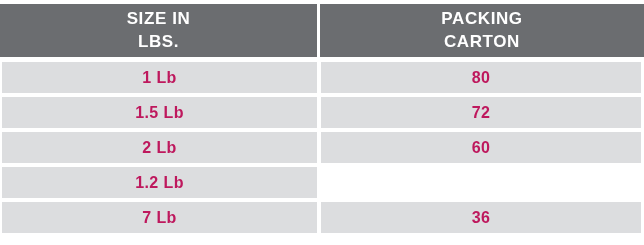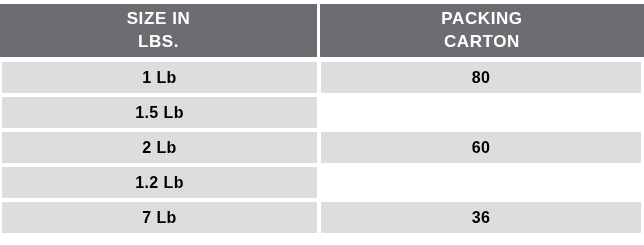--- a/index.html
+++ b/index.html
@@ -71,21 +71,21 @@
     height: 31px;
     margin-bottom: 4px;
     background: transparent;
   }
   .cell {
     background: #dcdddf;
     height: 31px;
     display: flex;
     align-items: center;
     justify-content: center;
-    color: #000000;
+    color: #be185d;
     font-size: 16px;
     font-weight: bold;
     letter-spacing: 0.4px;
     font-stretch: condensed;
     box-sizing: border-box;
   }
   .cell.col-size {
     width: 315px;
     margin-left: 2px;
     margin-right: 4px;
@@ -112,20 +112,21 @@
 
   <div class="table-body">
 
     <div class="table-row">
       <div class="cell col-size">1 Lb</div>
       <div class="cell col-carton">80</div>
     </div>
 
     <div class="table-row">
       <div class="cell col-size">1.5 Lb</div>
+      <div class="cell col-carton">72</div>
     </div>
 
     <div class="table-row">
       <div class="cell col-size">2 Lb</div>
       <div class="cell col-carton">60</div>
     </div>
 
     <div class="table-row">
       <div class="cell col-size">1.2 Lb</div>
     </div>

